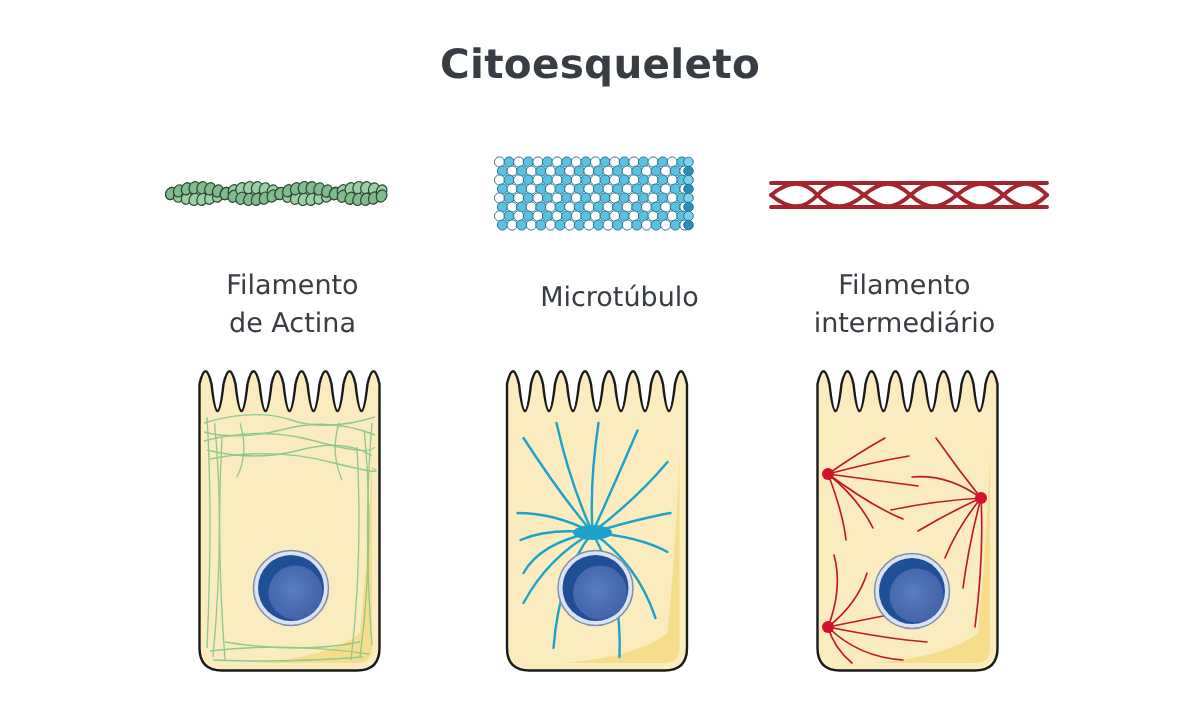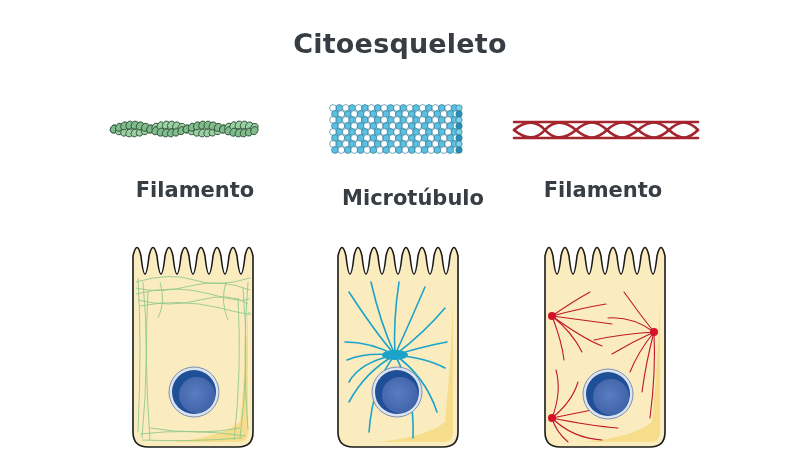--- a/index.html
+++ b/index.html
@@ -1,18 +1,18 @@
 <!DOCTYPE html>
 <html><head>
 <meta charset="utf-8">
 <style>
   html, body { margin:0; padding:0; background:#ffffff; }
   body { width:800px; height:470px; position:relative; overflow:hidden; font-family:"DejaVu Sans", sans-serif; color:#373d42; }
   .title { position:absolute; left:0; width:800px; top:28px; text-align:center; font-size:27px; font-weight:bold; color:#373d42; letter-spacing:0.2px; }
-  .label { position:absolute; text-align:center; font-size:21px; font-weight:bold; color:#373d42; line-height:25px; }
+  .label { position:absolute; text-align:center; font-size:18px; font-weight:normal; color:#373d42; line-height:25px; }
   svg { position:absolute; overflow:visible; }
 </style>
 </head>
 <body>
 
 <div class="title">Citoesqueleto</div>
 
 <svg style="left:108px;top:115px;" width="155" height="28" viewBox="0 0 155 28">
   <g id="actin-beads" stroke="#2c4a32" stroke-width="0.8" fill="#8fc79a">
       <ellipse cx="6" cy="14" rx="3.4" ry="4.2" transform="rotate(25 6 14)" fill="#9bd0a4"></ellipse>
@@ -251,26 +251,28 @@
   <g fill="none" stroke="#a3252d" stroke-width="2.6" stroke-linecap="round">
     <path d="M2 4 L186 4"></path>
     <path d="M2 20 L186 20"></path>
     <path d="M2 12 C 14 2, 24 2, 33 12 S 52 22, 64 12 S 84 2, 95 12 S 114 22, 126 12 S 146 2, 157 12 S 176 22, 186 12"></path>
     <path d="M2 12 C 14 22, 24 22, 33 12 S 52 2, 64 12 S 84 22, 95 12 S 114 2, 126 12 S 146 22, 157 12 S 176 2, 186 12"></path>
   </g>
 </svg>
 
 <div class="label" style="left:110px;top:178px;width:170px;">
   <div>Filamento</div>
+  <div>de Actina</div>
 </div>
 <div class="label" style="left:328px;top:186px;width:170px;">
   <div>Microtúbulo</div>
 </div>
 <div class="label" style="left:518px;top:178px;width:170px;">
   <div>Filamento</div>
+  <div>intermediário</div>
 </div>
 
 <svg width="0" height="0" style="position:absolute">
   <defs>
     <path id="cellShape" d="M3 14 Q7 -3 11 14 Q15 50 19 14 Q23 -3 27 14 Q31 50 35 14 Q39 -3 43 14 Q47 50 51 14 Q55 -3 59 14 Q63 50 67 14 Q71 -3 75 14 Q79 50 83 14 Q87 -3 91 14 Q95 50 99 14 Q103 -3 107 14 Q111 50 115 14 Q119 -3 123 14 L123 190 Q123 205 108 205 L18 205 Q3 205 3 190 Z"></path>
     <radialGradient id="nucGrad" cx="0.45" cy="0.45" r="0.6">
       <stop offset="0" stop-color="#5a7cc0"></stop>
       <stop offset="1" stop-color="#3f62a8"></stop>
     </radialGradient>
   </defs>

